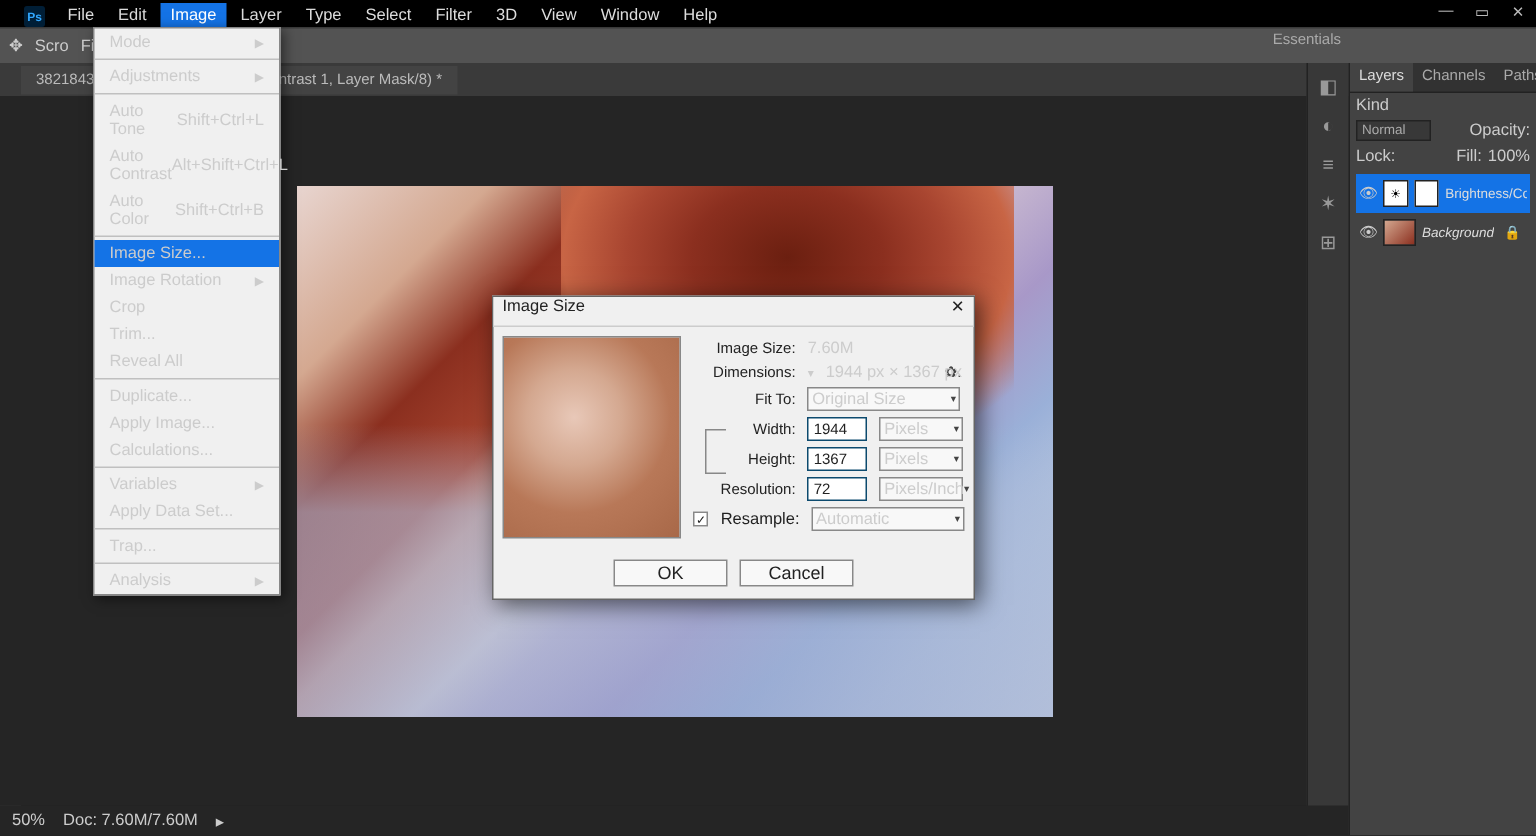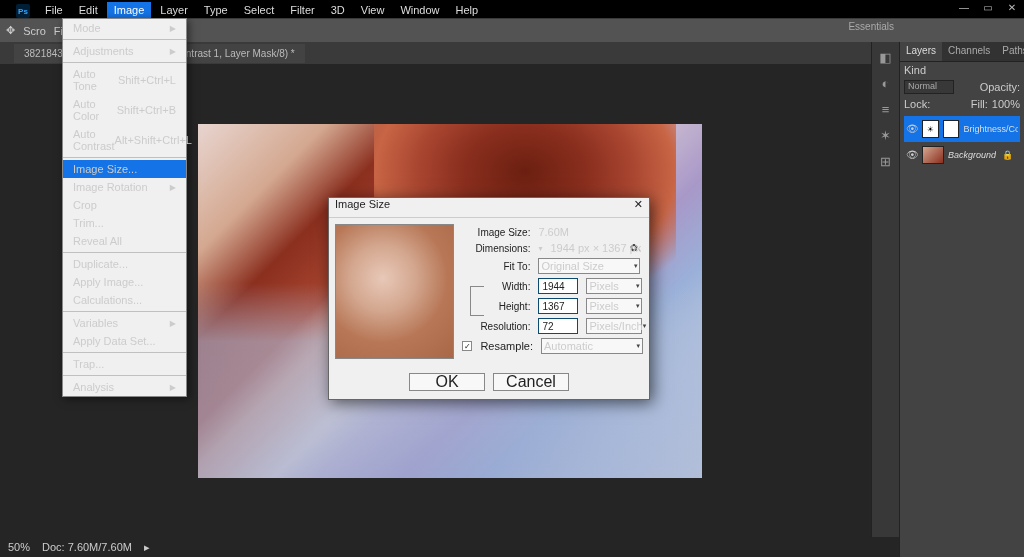--- a/index.html
+++ b/index.html
@@ -32,21 +32,21 @@
 .dlg-preview{width:135px;height:135px;border:1px solid #888;background:radial-gradient(circle at 40% 40%,#e8c8b8 0%,#d4a890 30%,#b87858 60%,#a86848 100%)}
 .dlg-fields{flex:1;display:flex;flex-direction:column;gap:4px;color:#222;padding-top:2px}
 .fld-row{display:flex;align-items:center;gap:8px;font-size:10px;color:#222}
 .fld-label{width:68px;text-align:right;color:#222;font-size:10px}
 .fld-input{width:40px;height:16px;border:1px solid #0c4a6e;background:#fff;padding:0 3px;color:#222;font-size:10px}
 .fld-select{width:56px;height:16px;border:1px solid #888;background:#f8f8f8;padding:0 2px;color:#222;font-size:10px;display:flex;align-items:center;justify-content:space-between}
 .fld-select.wide{width:102px}
 .sel-arrow{font-size:7px;color:#444}
 .gear{position:absolute;right:8px;top:24px;color:#444;font-size:10px}
 .dlg-buttons{display:flex;gap:8px;justify-content:center;padding:8px}
-.dlg-btn{width:76px;height:18px;border:1px solid #888;background:#f8f8f8;color:#222;font-size:16px;display:flex;align-items:center;justify-content:center;cursor:default}
+.dlg-btn{width:76px;height:18px;border:1px solid #888;background:#f8f8f8;color:#222;font-size:12px;display:flex;align-items:center;justify-content:center;cursor:default}
 .link-icon{position:absolute;left:8px;top:62px;width:14px;height:30px;border:1px solid #888;border-right:none;font-size:8px;color:#444}
 .panels{position:absolute;top:42px;right:0;width:125px;bottom:0;background:#434343;border-left:1px solid #222}
 .panel-tabs{display:flex;height:20px;background:#323232;border-bottom:1px solid #222}
 .ptab{padding:3px 6px;font-size:10px;color:#aaa}
 .ptab.active{background:#434343;color:#ddd}
 .panel-content{padding:4px;font-size:9px}
 .layer-row{display:flex;align-items:center;gap:4px;padding:3px 2px;height:26px}
 .layer-row.sel{background:#1473e6}
 .eye{width:12px;height:12px;color:#ccc;font-size:10px}
 .thumb{width:22px;height:18px;background:#888;border:1px solid #222}
@@ -162,26 +162,26 @@
   <div class="dd-item">
       <span>Adjustments</span>
       <span class="dd-arrow">▶</span>
     </div>
   <div class="dd-sep"></div>
   <div class="dd-item">
       <span>Auto Tone</span>
       <span>Shift+Ctrl+L</span>
     </div>
   <div class="dd-item">
+      <span>Auto Contrast</span>
+      <span>Alt+Shift+Ctrl+L</span>
+    </div>
+  <div class="dd-item">
       <span>Auto Color</span>
       <span>Shift+Ctrl+B</span>
-    </div>
-  <div class="dd-item">
-      <span>Auto Contrast</span>
-      <span>Alt+Shift+Ctrl+L</span>
     </div>
   <div class="dd-sep"></div>
   <div class="dd-item hl">
       <span>Image Size...</span>
       <span></span>
     </div>
   <div class="dd-item">
       <span>Image Rotation</span>
       <span class="dd-arrow">▶</span>
     </div>

